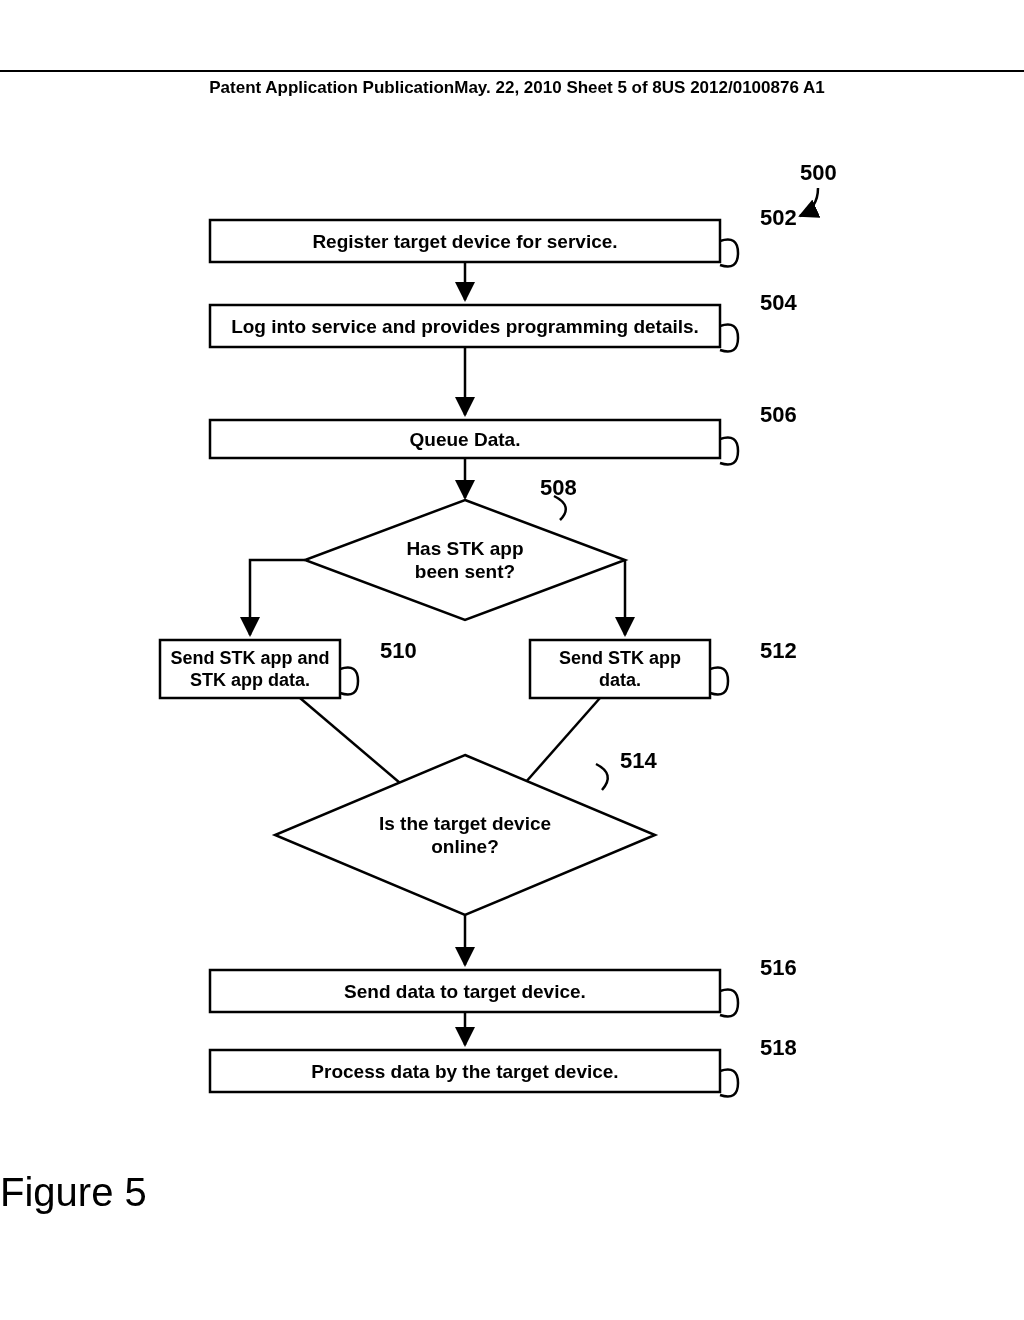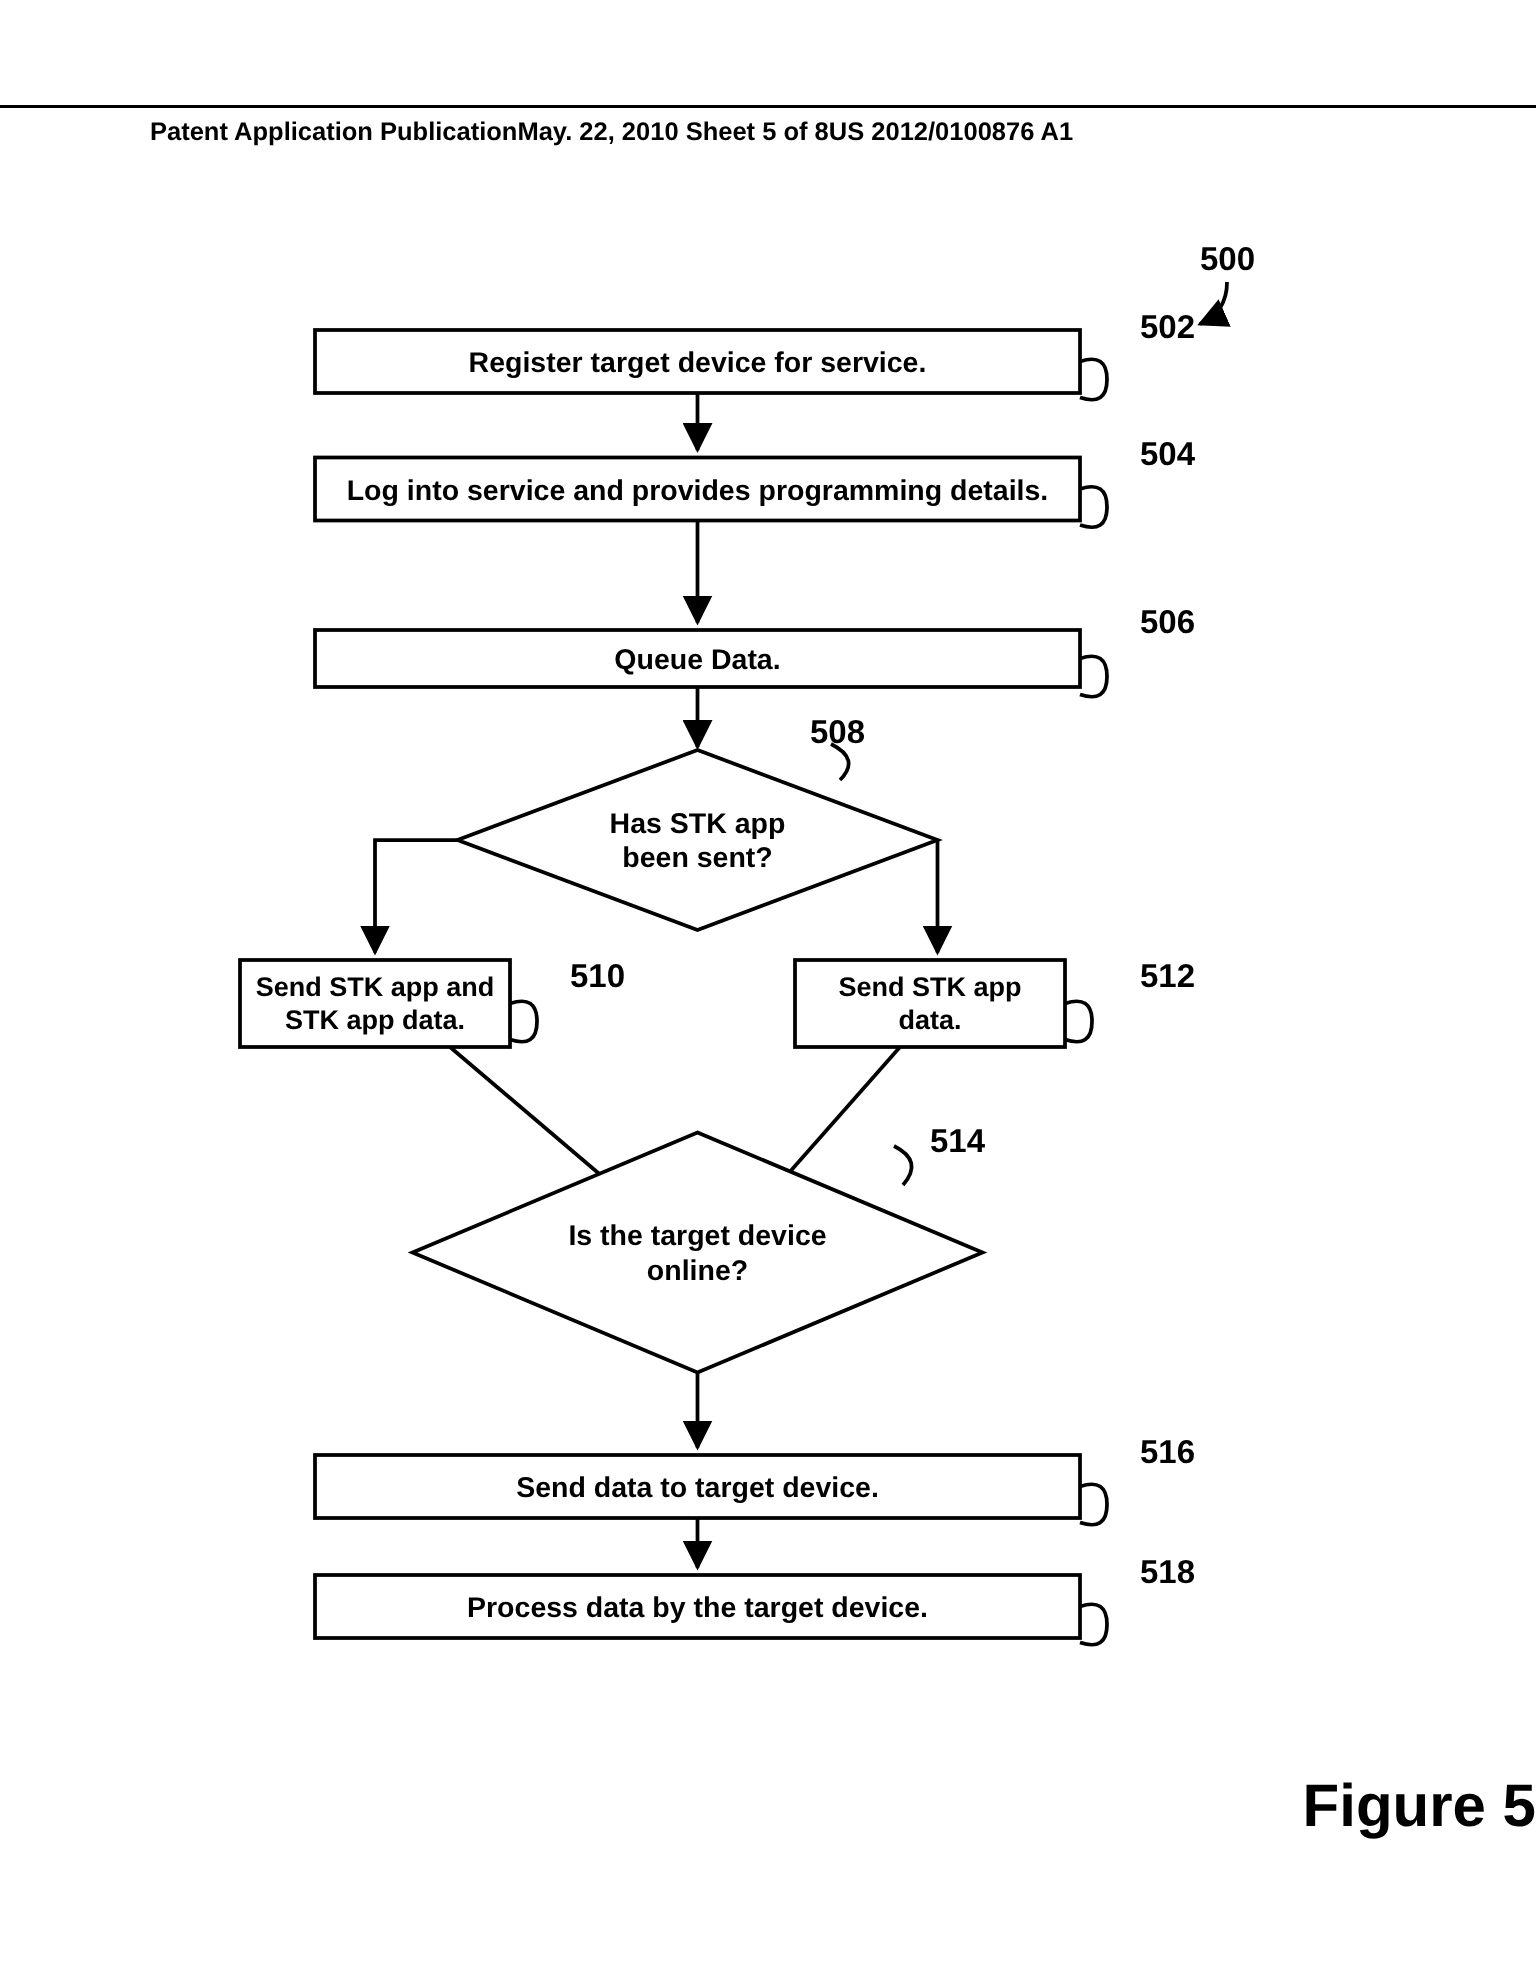--- a/index.html
+++ b/index.html
@@ -14,39 +14,38 @@
   .header {
     position: absolute;
     top: 70px;
     left: 0;
     width: 1024px;
     border-top: 2px solid #000;
     padding-top: 6px;
   }
   .header-row {
     display: flex;
-    justify-content: flex-start;
+    justify-content: center;
     font-size: 17px;
     font-weight: bold;
     padding: 0 90px 0 100px;
   }
   .svg-wrap {
     position: absolute;
     top: 140px;
     left: 0;
     font-weight: bold;
   }
   .fig-caption {
     position: absolute;
     top: 1170px;
     width: 1024px;
-    text-align: right;
+    text-align: left;
     font-size: 40px;
-    font-weight: bold;
-    margin-top: 12px;
+    font-weight: normal;
   }
   svg text {
     font-family: Arial, Helvetica, sans-serif;
   }
 </style>
 </head>
 <body>
 
 <div class="header">
   <div class="header-row">

